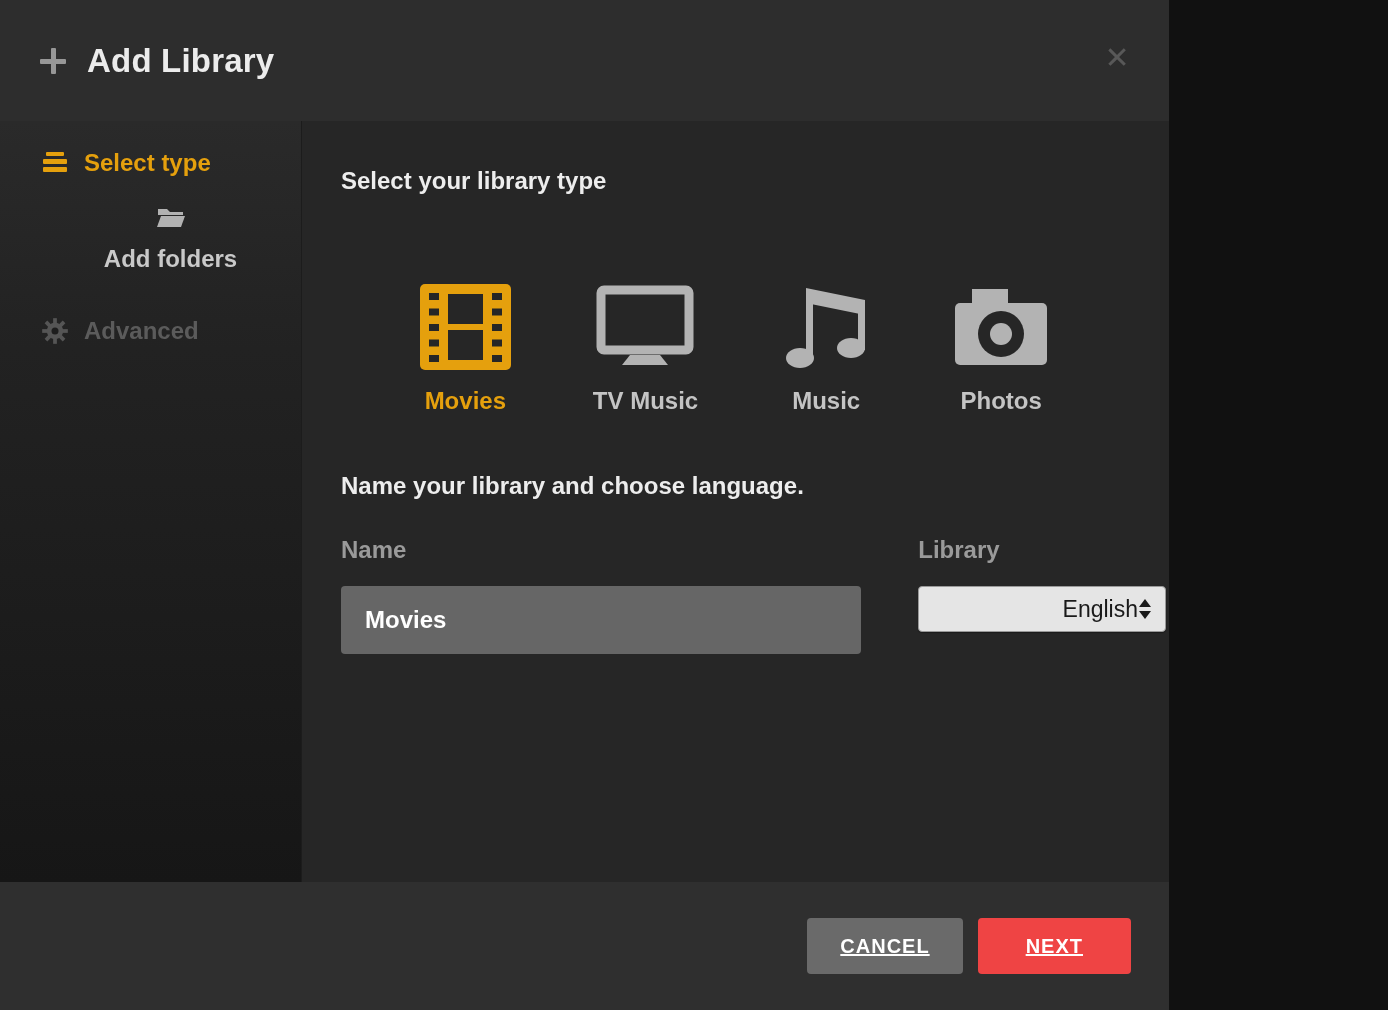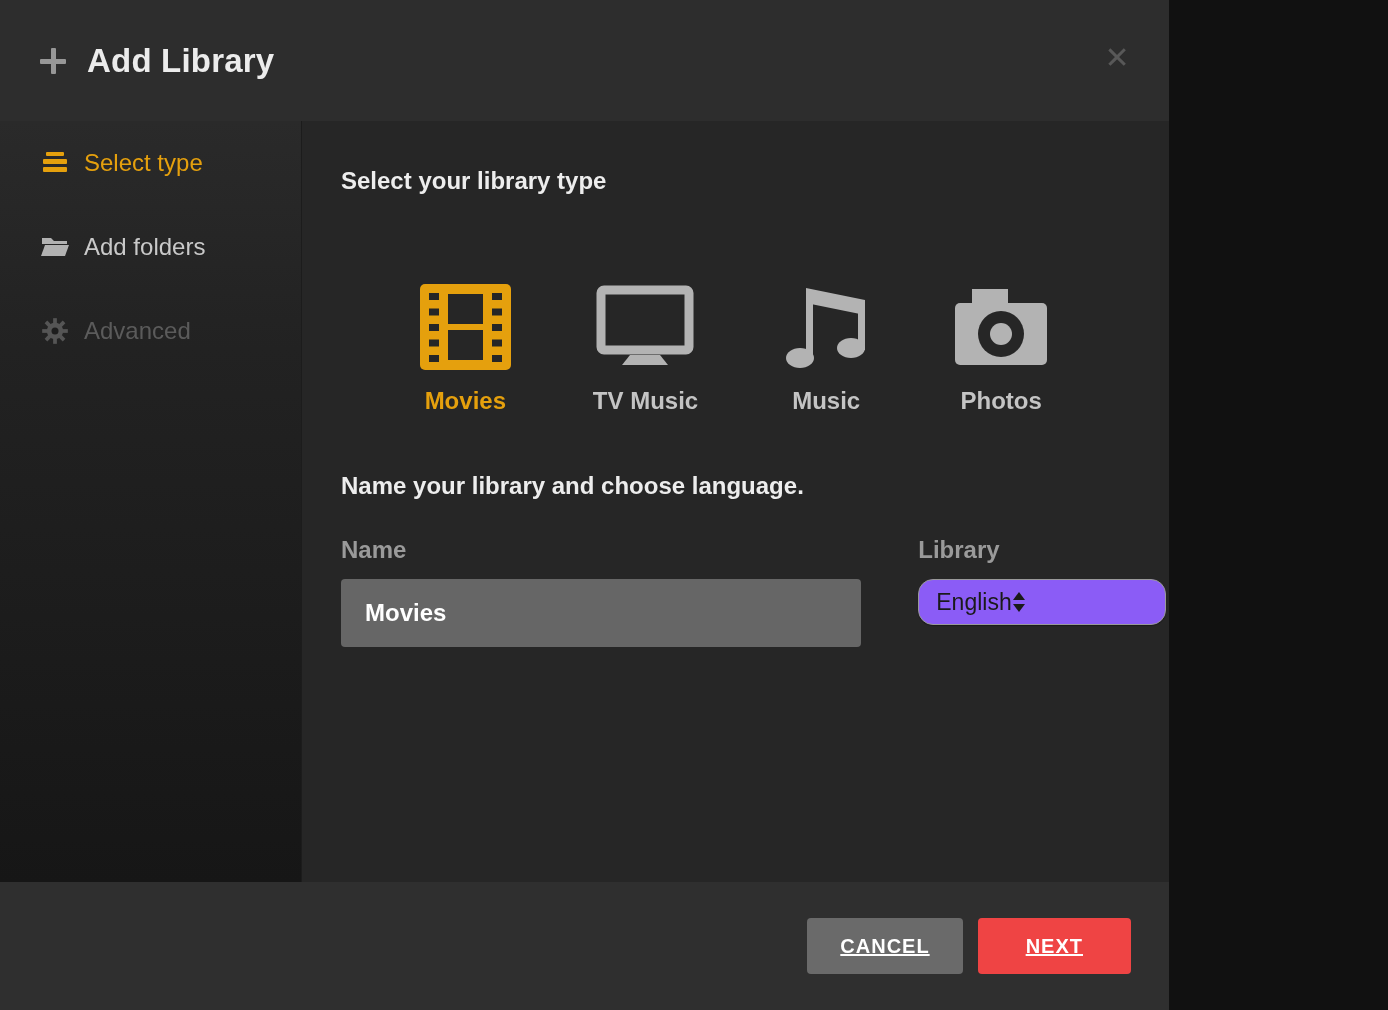--- a/index.html
+++ b/index.html
@@ -24,53 +24,53 @@
   }
   
   .sidebar {
     position:absolute; top:121px; left:0; width:302px; height:761px;
     background:linear-gradient(180deg,#2a2a2a 0%,#222 30%,#161616 100%);
     border-right:1px solid #1c1c1c;
     padding-top:0;
   }
   .side-item {
     height:84px; display:flex; align-items:center; padding-left:40px;
-    gap:14px; font-size:24px; font-weight:400; cursor:pointer;
+    gap:14px; font-size:24px; font-weight:700; cursor:pointer;
   }
   .side-item.active   { color:#e5a00d; }
-  .side-item.default  { color:#c9c9c9; }
+  .side-item.default  { color:#c9c9c9;flex-direction:column; }
   .side-item.disabled { color:#5b5b5b; cursor:default; }
   .side-item .ic { display:flex; align-items:center; width:30px; justify-content:center; }
   
   .main {
     position:absolute; top:121px; left:302px; right:3px; height:761px;
     background:#262626; padding-top:46px;
   }
   .section-title { margin-left:39px; font-size:24px; font-weight:600; color:#ededed; }
   .type-row {
     margin-top:88px; display:flex; justify-content:center;
     align-items:flex-end; gap:82px;
   }
   .type-item { display:flex; flex-direction:column; align-items:center; gap:16px; cursor:pointer; }
   .type-icon { height:88px; display:flex; align-items:center; justify-content:center; }
   .type-label { font-size:24px; font-weight:600; color:#c4c4c4; white-space:nowrap; }
   .type-item.selected .type-label { color:#e5a00d; }
   .name-heading { margin:57px 0 0 39px; font-size:24px; font-weight:600; color:#ededed; }
   .fields { margin:36px 0 0 39px; display:flex; align-items:flex-start; gap:57px; }
-  .field-label { font-size:24px; font-weight:600; color:#9a9a9a; margin-bottom:15px; }
+  .field-label { font-size:24px; font-weight:600; color:#9a9a9a; margin-bottom:22px; }
   .name-col { width:565px; }
   .lang-col { width:269px; }
   .name-input {
     width:100%; height:68px; background:#666; border:none; border-radius:4px;
     color:#fff; font-size:24px; font-weight:600; padding:0 24px; outline:none;
     font-family:"Liberation Sans", sans-serif;
   }
   .lang-select {
-    width:100%; height:46px; background:#8b5cf6; border:1px solid #999;
-    border-radius:15px; display:flex; align-items:center; justify-content:flex-start;
+    width:100%; height:46px; background:#e5e5e5; border:1px solid #999;
+    border-radius:4px; display:flex; align-items:center; justify-content:flex-end;
     padding:0 13px 0 17px; cursor:pointer;
     box-shadow:0 1px 1px rgba(0,0,0,.3);
   }
   .lang-select .val { font-size:23px; color:#1a1a1a; }
   
   .ftr {
     position:absolute; bottom:0; left:0; right:0; height:128px; background:#2f2f2f;
     display:flex; align-items:center; justify-content:flex-end; gap:15px; padding-right:38px;
   }
   .btn {

